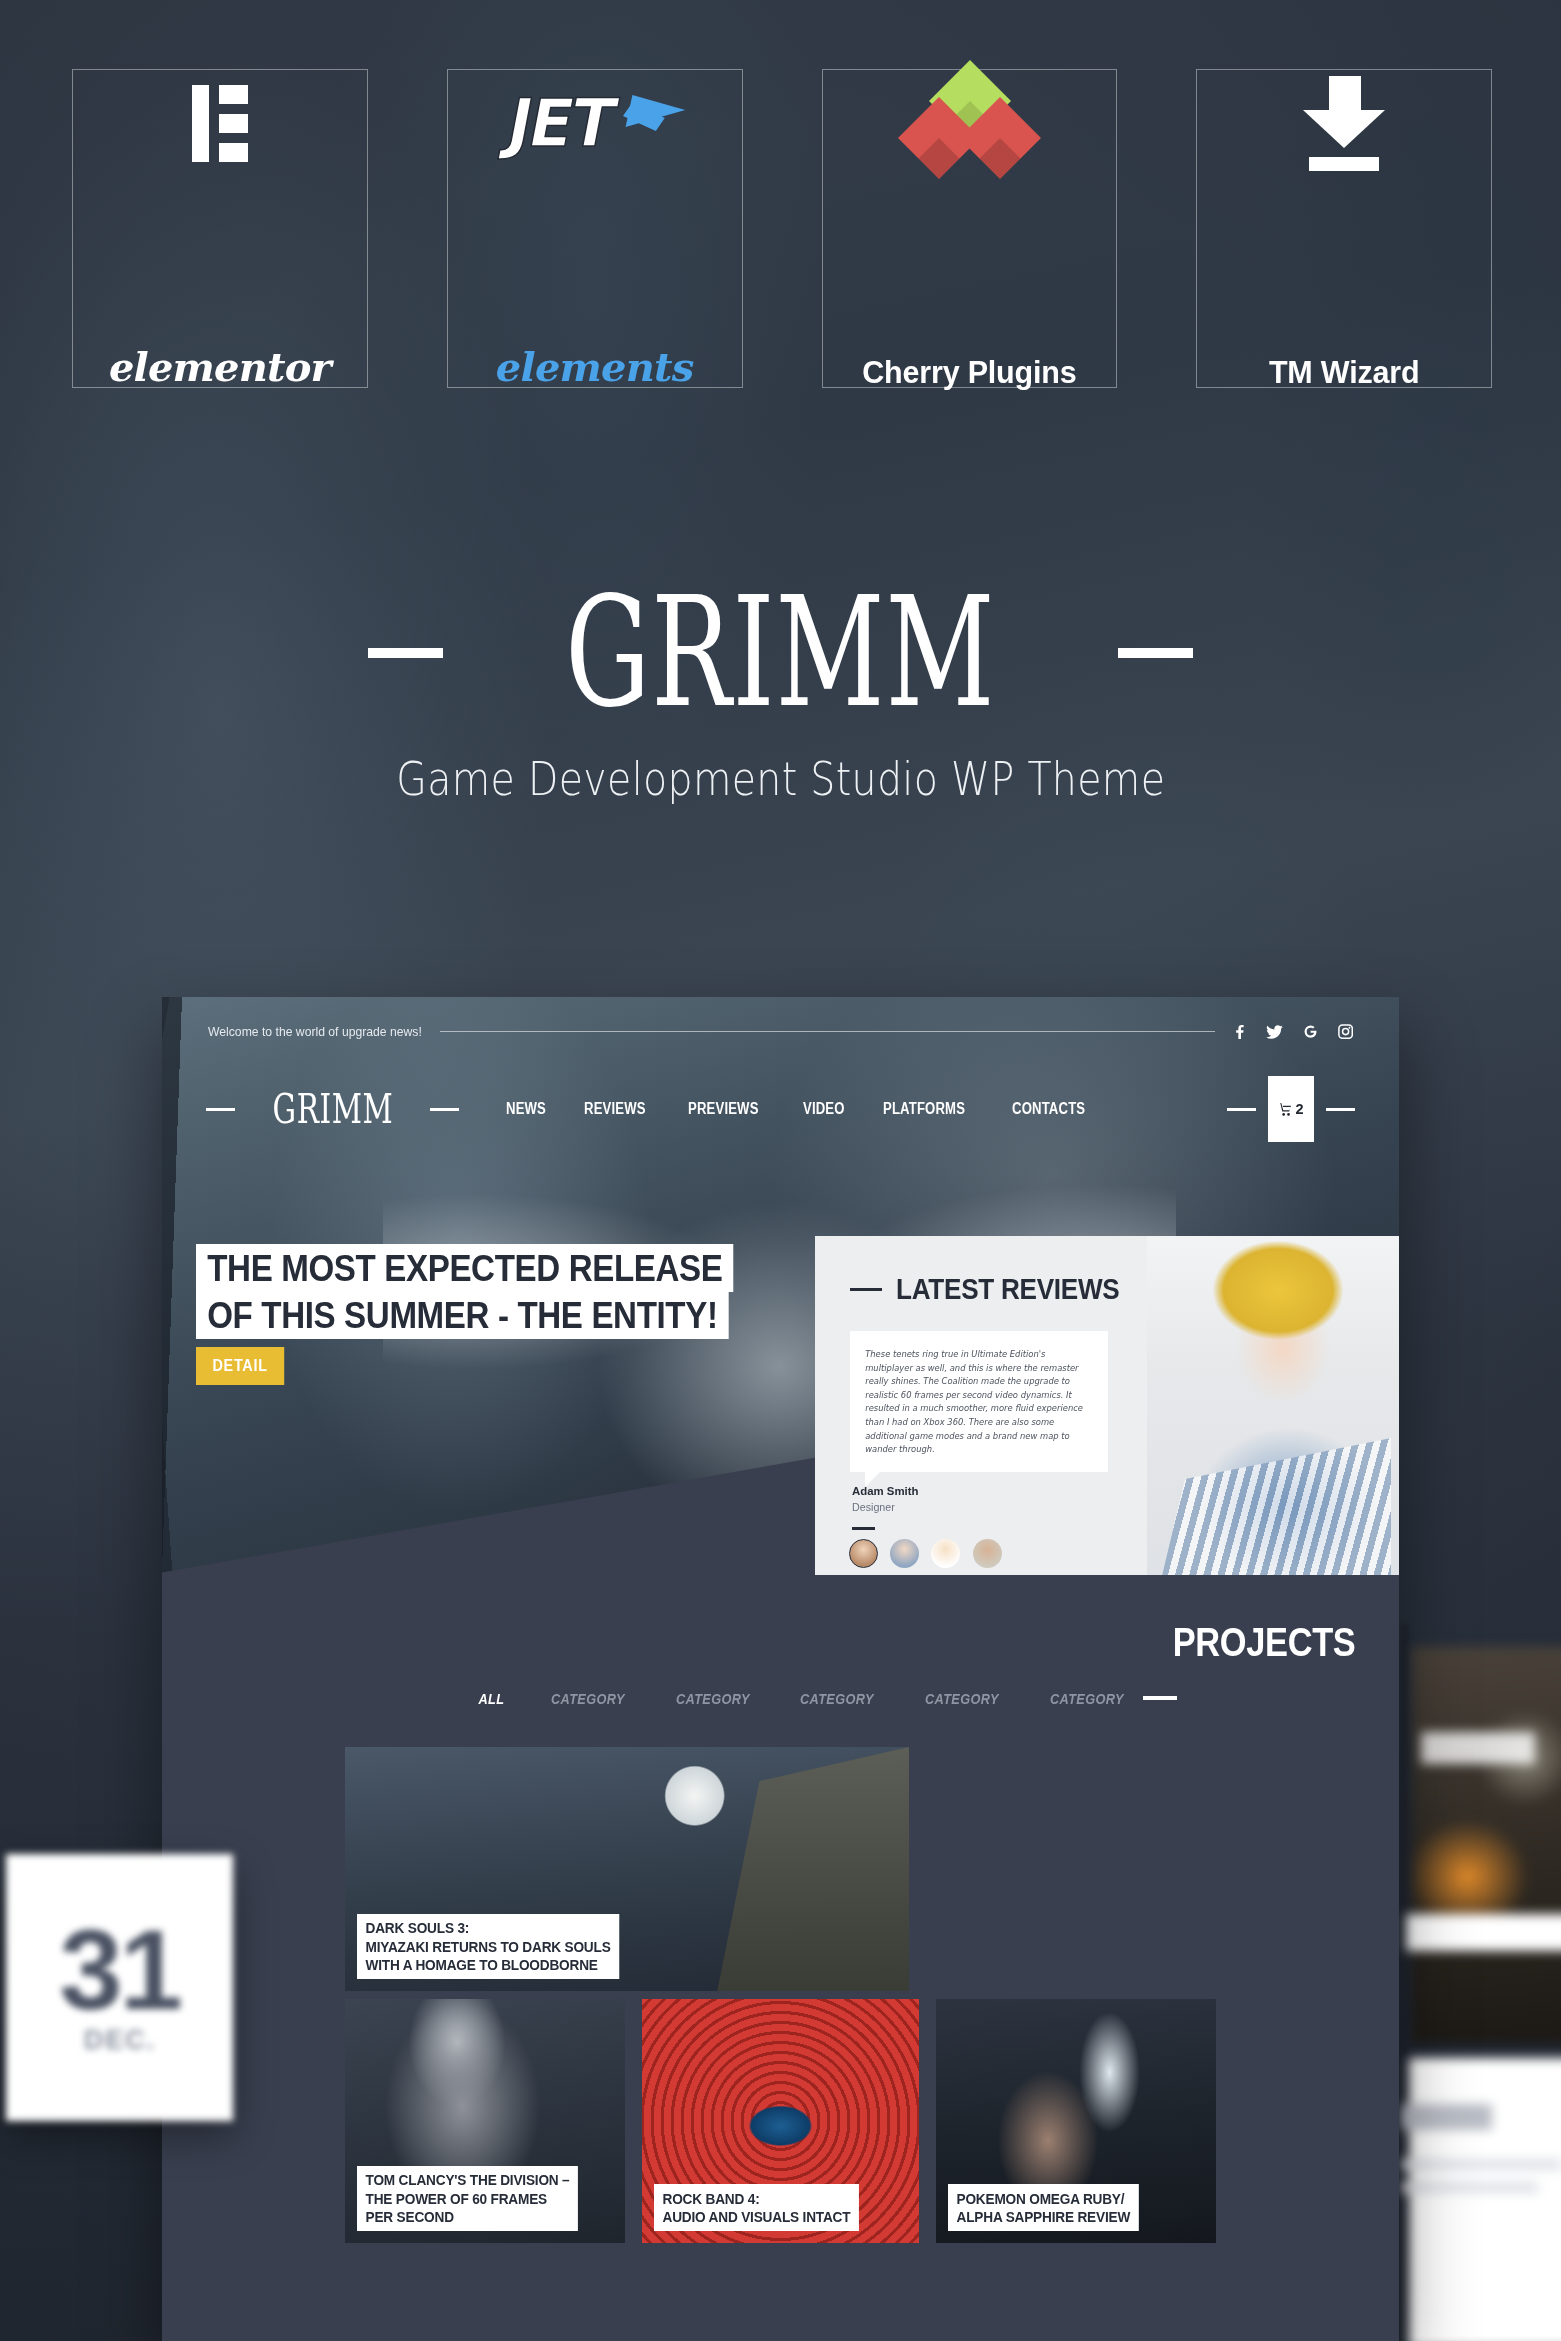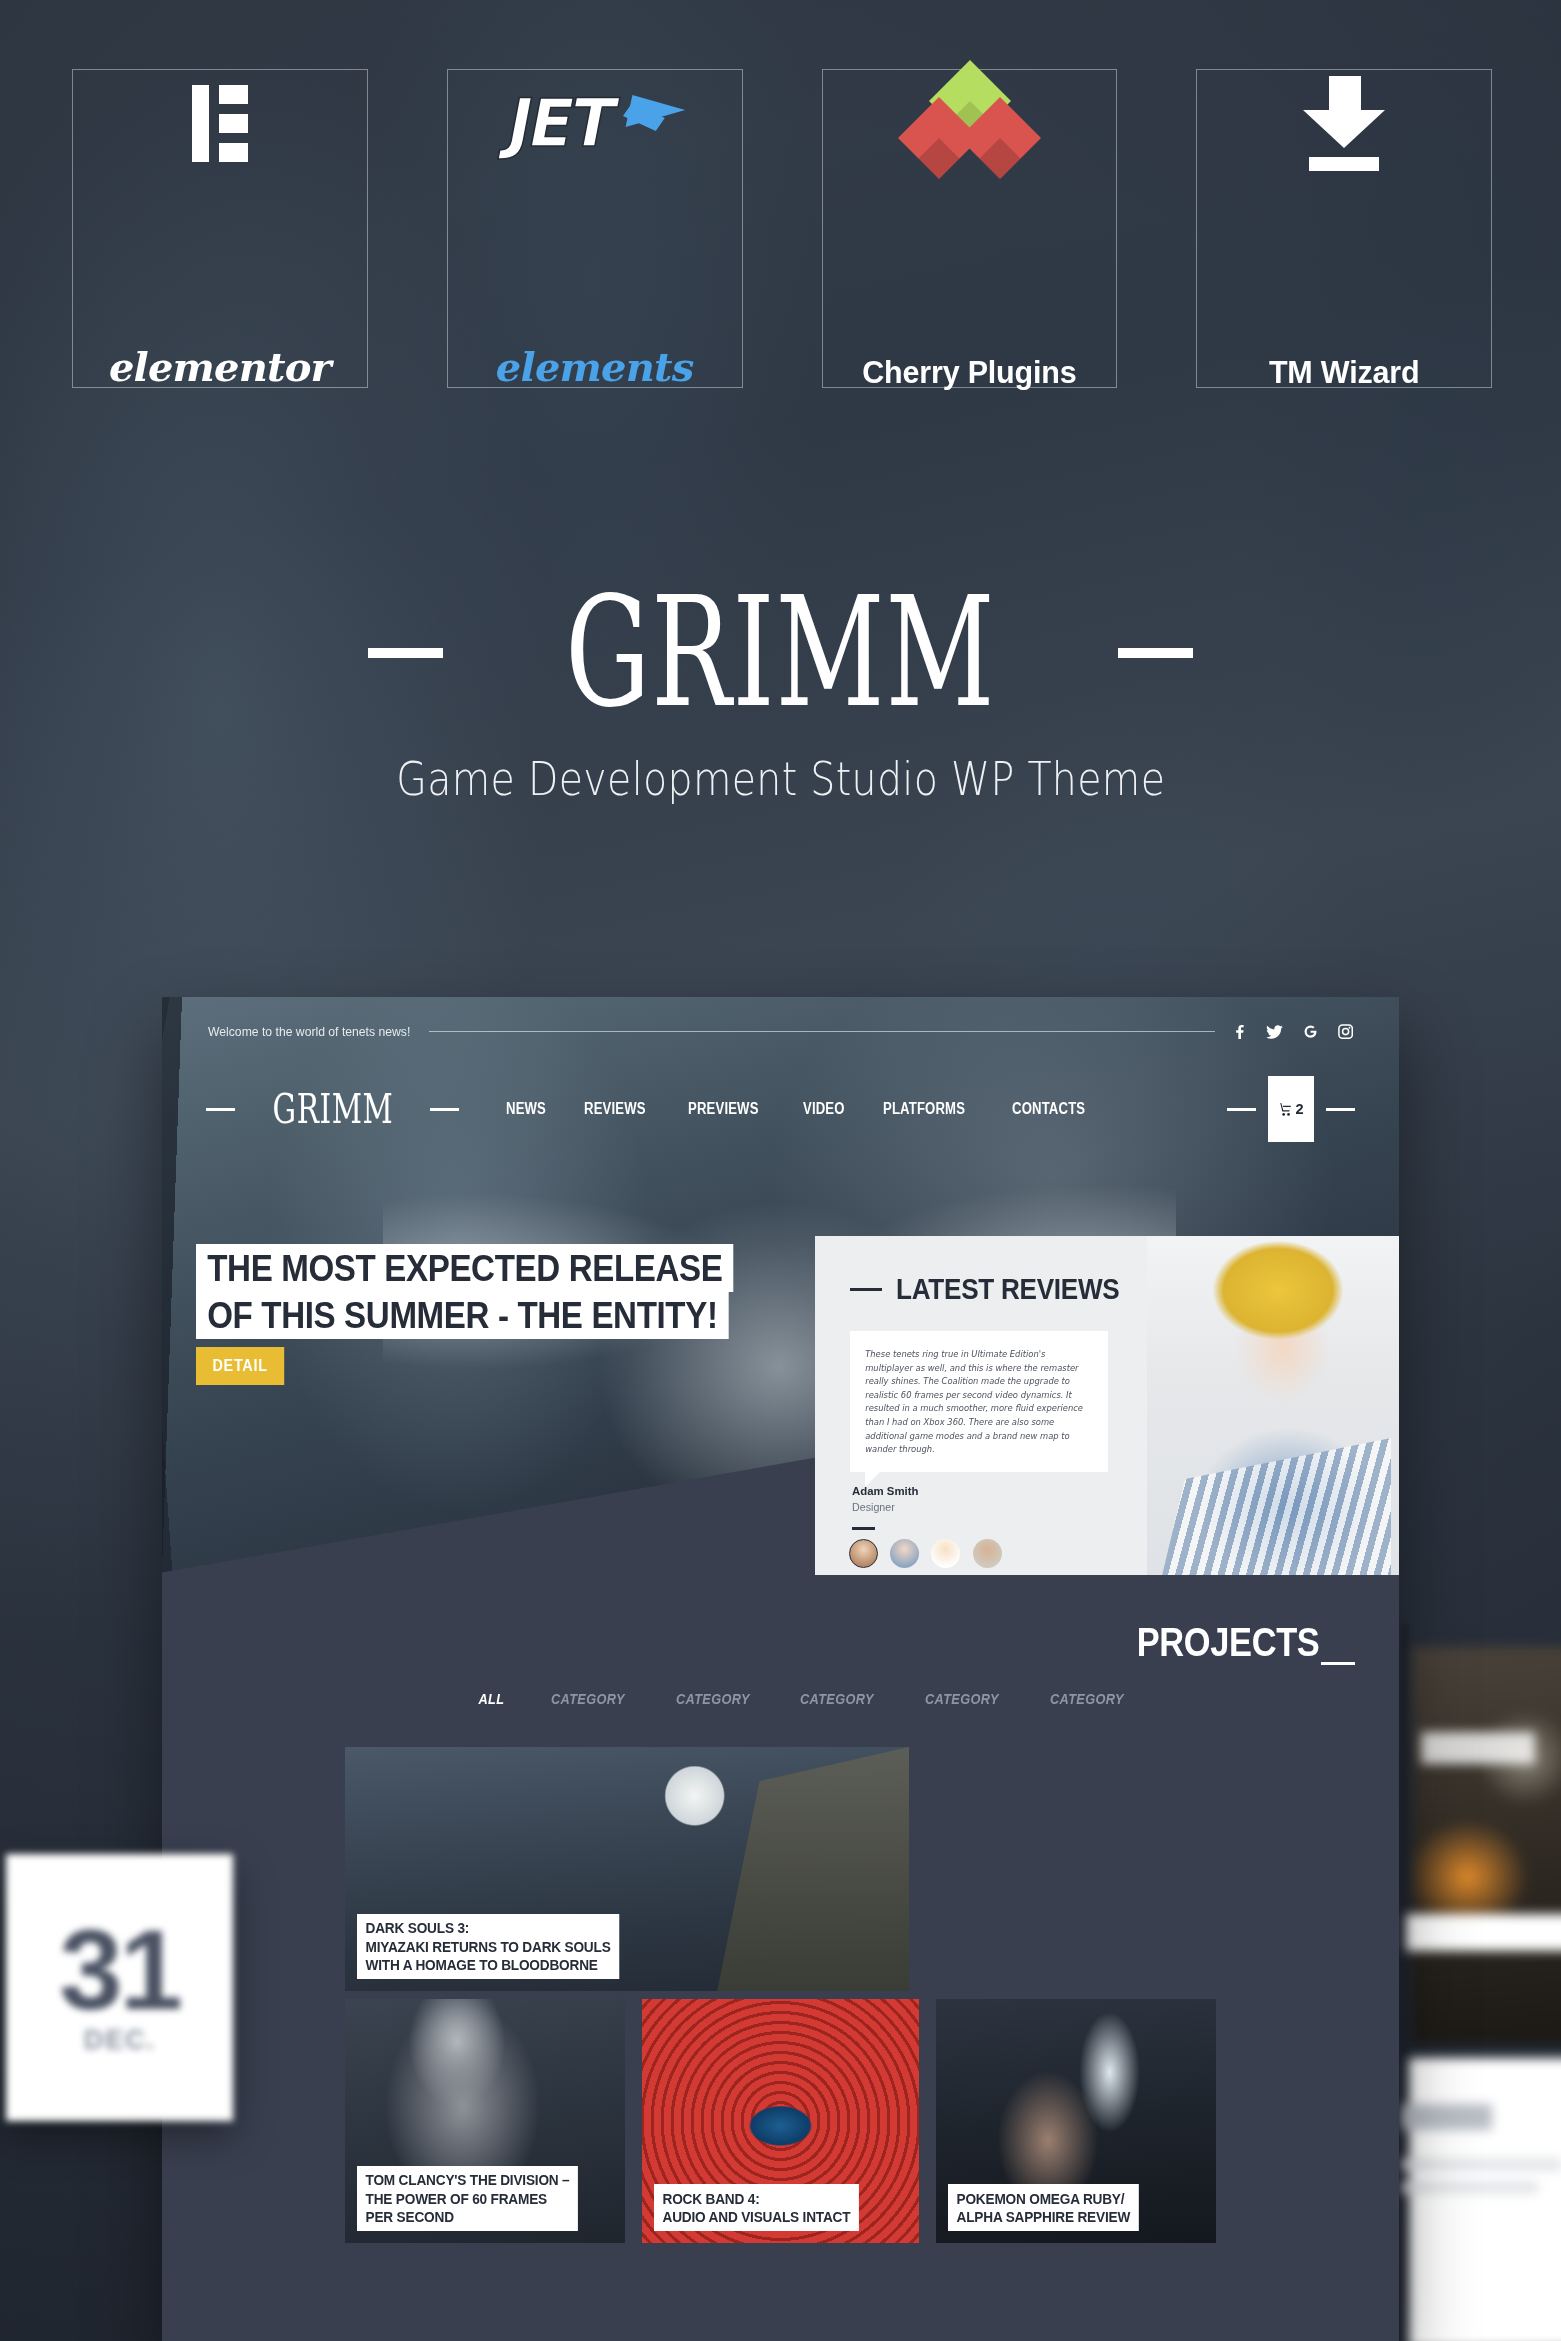--- a/index.html
+++ b/index.html
@@ -259,21 +259,21 @@
   .rv-name{ position:absolute; left:37px; top:249px; font-size:11.4px; font-weight:bold; color:#262c38; }
   .rv-role{ position:absolute; left:37px; top:265px; font-size:10.7px; color:#6b7280; }
   .rv-rule{ position:absolute; left:37px; top:291px; width:23px; height:3px; background:#262c38; }
   #rv-avatars{ position:absolute; left:34px; top:303px; display:flex; gap:12.2px; }
   .rv-av{ width:29px; height:29px; border-radius:50%; }
   .rv-av.active{ border:1.5px solid #262c38; }
 
   
   #mk-projects{ position:absolute; left:0; top:602px; width:1237px; height:747px; }
   .pr-head{
-    position:absolute; right:44px; top:21.3px; display:flex; align-items:flex-end; gap:2px;
+    position:absolute; right:44px; top:21.3px; display:flex; align-items:flex-start; gap:31px;flex-direction:column;
   }
   .pr-title{
     font-size:40px; font-weight:bold; color:#fff; letter-spacing:-0.4px;
     transform:scaleX(.86); transform-origin:right center; display:inline-block;
   }
   .pr-dash{ width:34px; height:3.8px; background:#fff; }
   #pr-filters{
     position:absolute; left:0; right:0; top:91px; display:flex; gap:37px;
     justify-content:center; padding-left:46px;font-style:italic;
   }
@@ -439,21 +439,21 @@
 </div>
 
 <div id="mockup">
 
   <div id="mk-hero">
     <div id="mk-beast"></div>
   </div>
   <div id="mk-diag"></div>
 
   <div id="mk-topbar">
-    <div class="mk-welcome">Welcome to the world of tenets news!</div>
+    <div class="mk-welcome">Welcome to the world of upgrade news!</div>
     <div class="mk-hline"></div>
     <div class="mk-social">
       <span>
         <svg width="12.2" height="15.2" viewBox="0 0 16 20">
             <path fill="#fff" d="M10.5 20v-8.5h2.9l.43-3.36H10.5V6c0-.97.27-1.63 1.66-1.63h1.78V1.36C13.63 1.29 12.57 1.2 11.34 1.2c-2.57 0-4.33 1.57-4.33 4.45v2.49H4.1v3.36h2.91V20z"></path>
           </svg>
       </span>
       <span>
         <svg width="17" height="15.2" viewBox="0 0 22 20">
             <path fill="#fff" d="M22 3.8c-.8.36-1.67.6-2.58.71.93-.56 1.64-1.44 1.97-2.5-.87.52-1.83.89-2.85 1.1A4.48 4.48 0 0015.28 1.6c-2.48 0-4.49 2.02-4.49 4.5 0 .35.04.7.11 1.03C7.17 6.94 3.8 5.1 1.55 2.3a4.5 4.5 0 001.39 6c-.73-.02-1.42-.23-2.03-.56v.06c0 2.18 1.55 4 3.6 4.41-.37.1-.77.16-1.18.16-.29 0-.57-.03-.85-.08a4.5 4.5 0 004.2 3.12A9 9 0 010 17.3a12.7 12.7 0 006.9 2.02c8.26 0 12.79-6.86 12.79-12.8 0-.2 0-.39-.02-.58A9.1 9.1 0 0022 3.8z"></path>

